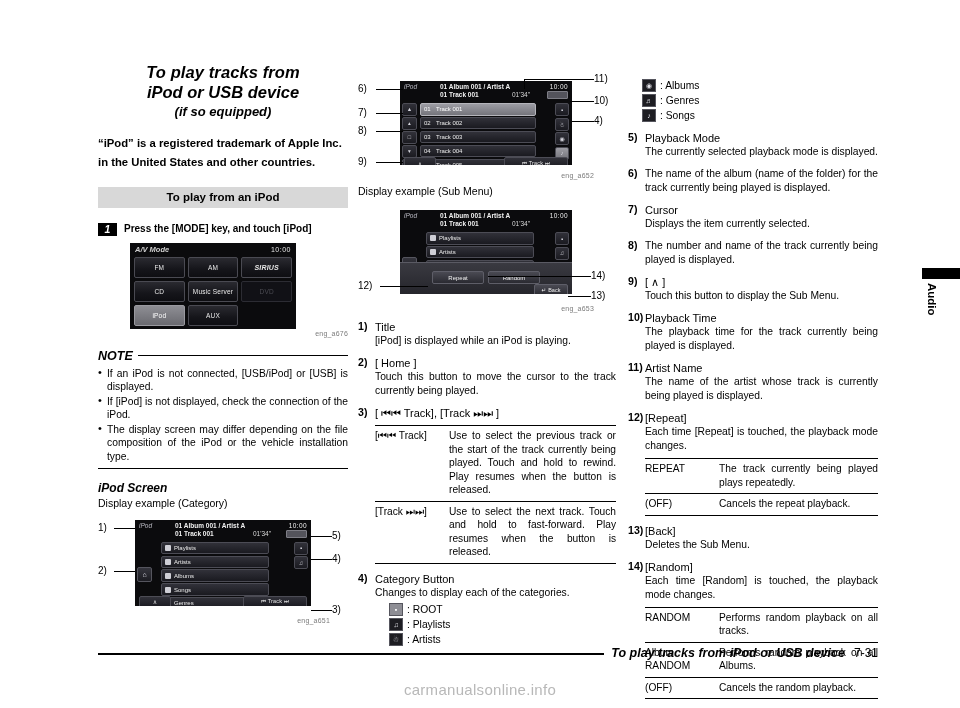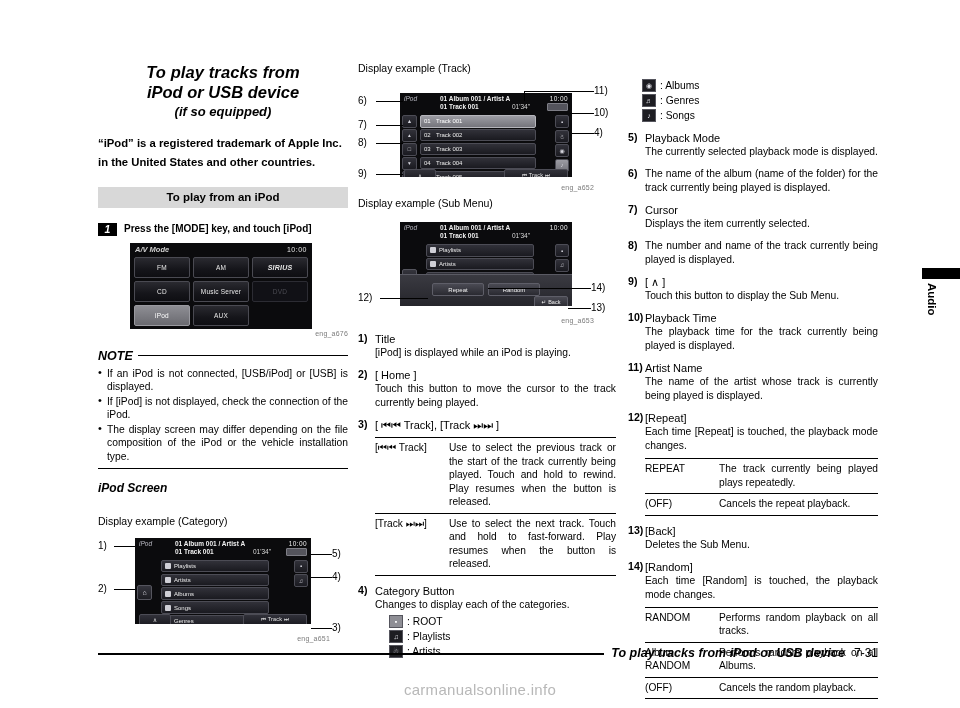--- a/index.html
+++ b/index.html
@@ -33,30 +33,30 @@
   .stepnum{
     background:#000;color:#fff;font-style:italic;font-weight:bold;
     font-size:10.5px;width:19px;height:13px;line-height:13px;text-align:center;
     margin-top:2px;flex:0 0 auto;
   }
   .steptext{font-weight:bold;font-size:10px;line-height:15px;}
 
   
   .figwrap{position:relative;margin-top:7px;}
   .cap{font-size:7px;color:#7b7b7b;text-align:right;margin-top:1px;letter-spacing:.2px;}
-  .figcaption{font-size:10.5px;margin-top:20px;}
+  .figcaption{font-size:10.5px;margin-top:2px;}
 
   
   .screen{
     background:#0b0b0d;position:relative;overflow:hidden;
     font-family:"Liberation Sans", sans-serif;color:#d7d7d7;
   }
 
   
-  .av{width:182px;height:86px;margin-left:32px;}
+  .av{width:166px;height:86px;margin-left:32px;}
   .av-bar{display:flex;justify-content:space-between;align-items:center;
     padding:2px 5px 0;}
   .av-bar .t{font-style:italic;font-weight:bold;font-size:7.5px;color:#cfcfcf;}
   .av-bar .c{font-size:7px;color:#e4e4e4;letter-spacing:.5px;}
   .av-grid{display:grid;grid-template-columns:repeat(3,1fr);gap:3px;padding:3px 4px 4px;}
   .av-btn{
     height:19px;border:1px solid #4a4a52;border-radius:2px;
     background:linear-gradient(180deg,#2a2a30 0%,#15151a 60%,#0e0e12 100%);
     display:flex;align-items:center;justify-content:center;
     font-size:6.5px;color:#e8e8e8;letter-spacing:.2px;
@@ -303,21 +303,20 @@
       <span class="callout" style="left:234px;top:37px;">4)</span>
       <span class="lead leadh" style="left:213px;top:43px;width:21px;"></span>
       <span class="callout" style="left:234px;top:14px;">5)</span>
       <span class="lead leadh" style="left:213px;top:20px;width:21px;"></span>
       <div class="cap" style="position:absolute;right:18px;bottom:-4px;">eng_a651</div>
     </div>
   </div>
 
   <div class="col col-mid">
 
-    <div class="figcaption" style="margin-top:0;">Display example (Track)</div>
 
     <div class="figwrap" style="height:108px;">
       <div class="screen ipod" style="position:absolute;left:42px;top:12px;width:172px;height:84px;">
         <div class="ip-head">
           <span class="brand">iPod</span>
           <span class="l1">01 Album 001 / Artist A</span>
           <span class="l2">01 Track 001</span>
           <span class="time">10:00</span>
           <span class="elapsed" style="left:112px;">01'34"</span>
           <span class="mode"></span>

